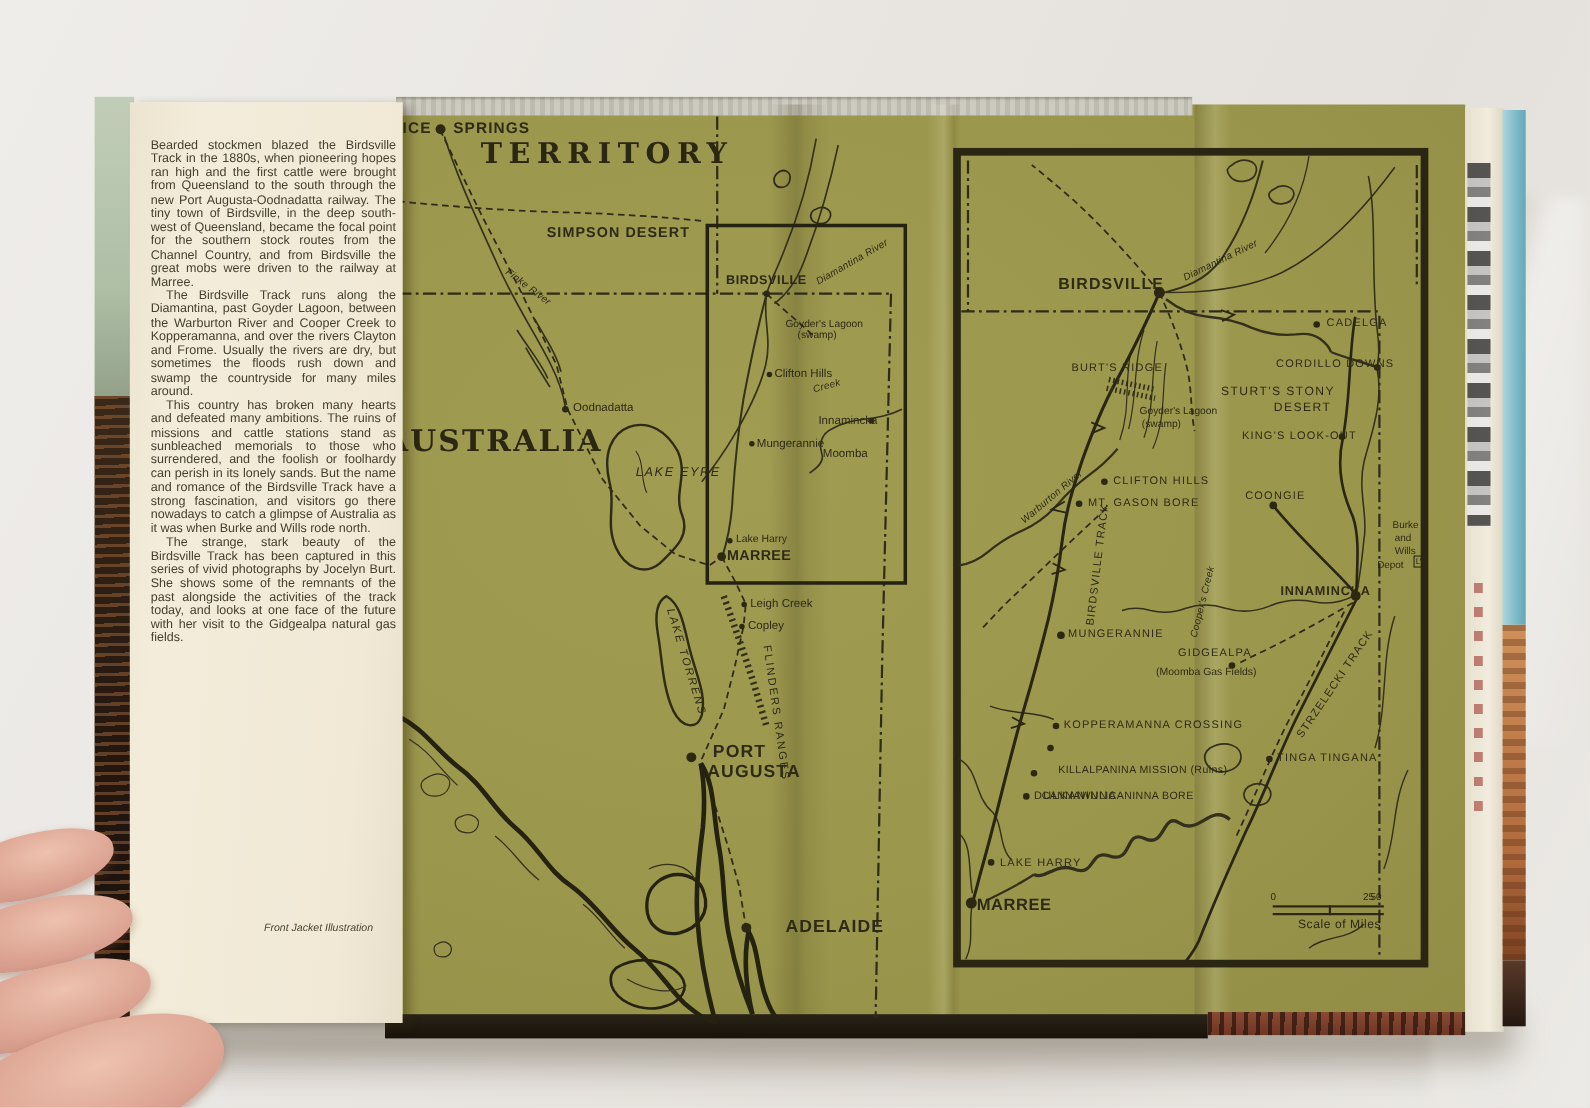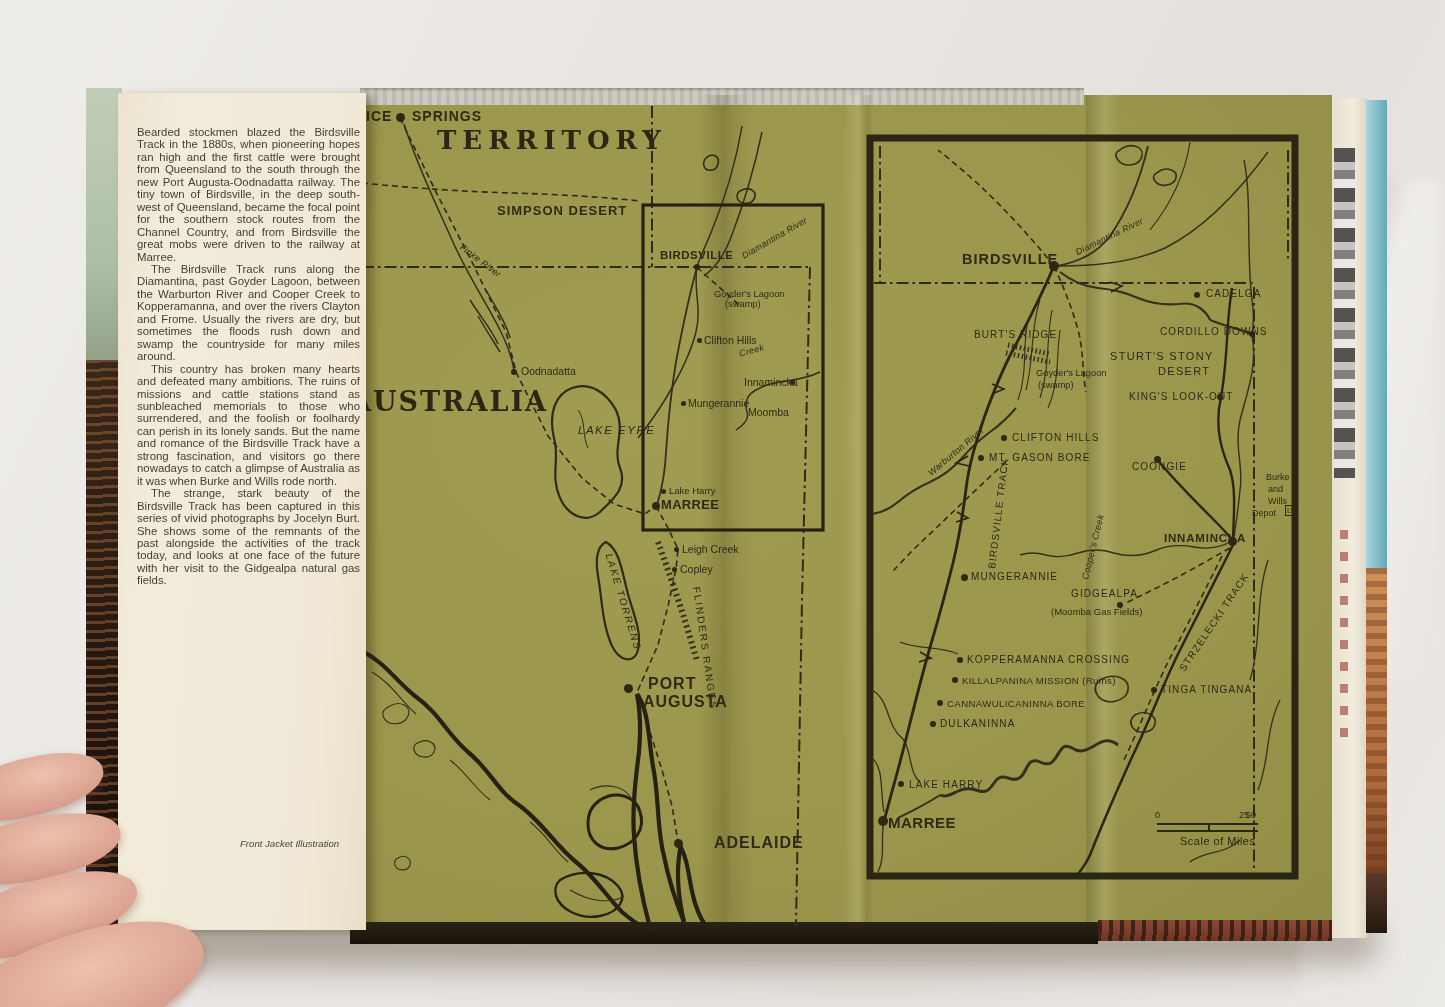--- a/index.html
+++ b/index.html
@@ -53,21 +53,21 @@
   .tsm{font-size:9.3px;}
   .tsm2{font-size:9.5px;}
   .tb{font-weight:bold;font-size:11.5px;letter-spacing:.5px;}
   .txb{font-weight:bold;font-size:13px;letter-spacing:.3px;}
   .pa{font-weight:bold;font-size:16px;letter-spacing:1px;}
   .wsm{font-style:italic;font-size:9px;letter-spacing:.3px;}
   .wl{font-style:italic;font-size:11.5px;letter-spacing:1.5px;}
   .wrot{font-style:italic;font-size:10px;letter-spacing:2px;}
   .cap{font-size:10px;letter-spacing:1.1px;}
   .cap2{font-size:11px;letter-spacing:1.3px;}
-  .caps{font-size:9.6px;letter-spacing:.4px;}
+  .caps{font-size:9.6px;letter-spacing:.4px;margin-top:20px;}
   .big{font-weight:bold;font-size:14.5px;letter-spacing:1px;}
   .big2{font-weight:bold;font-size:11.5px;letter-spacing:.8px;}
   .marree{font-weight:bold;font-size:15px;letter-spacing:.5px;}
   .dot{position:absolute;background:#2c2814;border-radius:50%;}
   
   #scale-bar{left:1157px;top:823px;width:101px;height:5px;border-top:2px solid #2c2814;border-bottom:2px solid #2c2814;}
   #scale-bar-mid{position:absolute;left:50%;top:-2px;width:2px;height:9px;background:#2c2814;}
   .scale-tick{position:absolute;font-size:9px;color:#2c2814;}
   #scale-label{left:1180px;top:835px;font-size:11px;letter-spacing:.5px;color:#2c2814;position:absolute;}
   #bw-marker{left:1285px;top:505px;position:absolute;font-size:7.5px;color:#2c2814;border:1.2px solid #2c2814;padding:0 1px;line-height:9px;}
@@ -229,21 +229,21 @@
       <span class="lb cap" style="left: 1160px; top: 326px;">CORDILLO DOWNS</span>
       <span class="lb cap" style="left: 974px; top: 329px;">BURT'S RIDGE</span>
       <span class="lb cap2" style="left: 1110px; top: 350px;">STURT'S STONY</span>
       <span class="lb cap2" style="left: 1158px; top: 365px;">DESERT</span>
       <span class="lb tsm" style="left: 1036px; top: 368px;">Goyder's Lagoon</span>
       <span class="lb tsm" style="left: 1038px; top: 380px;">(swamp)</span>
       <span class="lb cap" style="left: 1129px; top: 391px;">KING'S LOOK-OUT</span>
       <span class="lb wsm" style="left: 926px; top: 470px; transform: rotate(-40deg);">Warburton River</span>
       <span class="lb cap" style="left: 1012px; top: 432px;">CLIFTON HILLS</span>
       <span class="lb cap" style="left: 989px; top: 452px;">MT. GASON BORE</span>
-      <span class="lb cap" style="left: 1132px; top: 461px;">COONGIE</span>
+      <span class="lb cap" style="left: 1132px; top: 446px;">COONGIE</span>
       <span class="lb cap" style="left: 986px; top: 568px; transform: rotate(-83deg);">BIRDSVILLE TRACK</span>
       <span class="lb bwline" style="left: 1266px; top: 472px;">Burke</span>
       <span class="lb bwline" style="left: 1268px; top: 484px;">and</span>
       <span class="lb bwline" style="left: 1268px; top: 496px;">Wills</span>
       <span class="lb bwline" style="left: 1252px; top: 508px;">Depot</span>
       <span class="lb big2" style="left: 1164px; top: 532px;">INNAMINCKA</span>
       <span class="lb wsm" style="left: 1080px; top: 578px; transform: rotate(-76deg);">Cooper's Creek</span>
       <span class="lb cap" style="left: 971px; top: 571px;">MUNGERANNIE</span>
       <span class="lb cap" style="left: 1071px; top: 588px;">GIDGEALPA</span>
       <span class="lb tsm2" style="left: 1051px; top: 606px;">(Moomba Gas Fields)</span>

